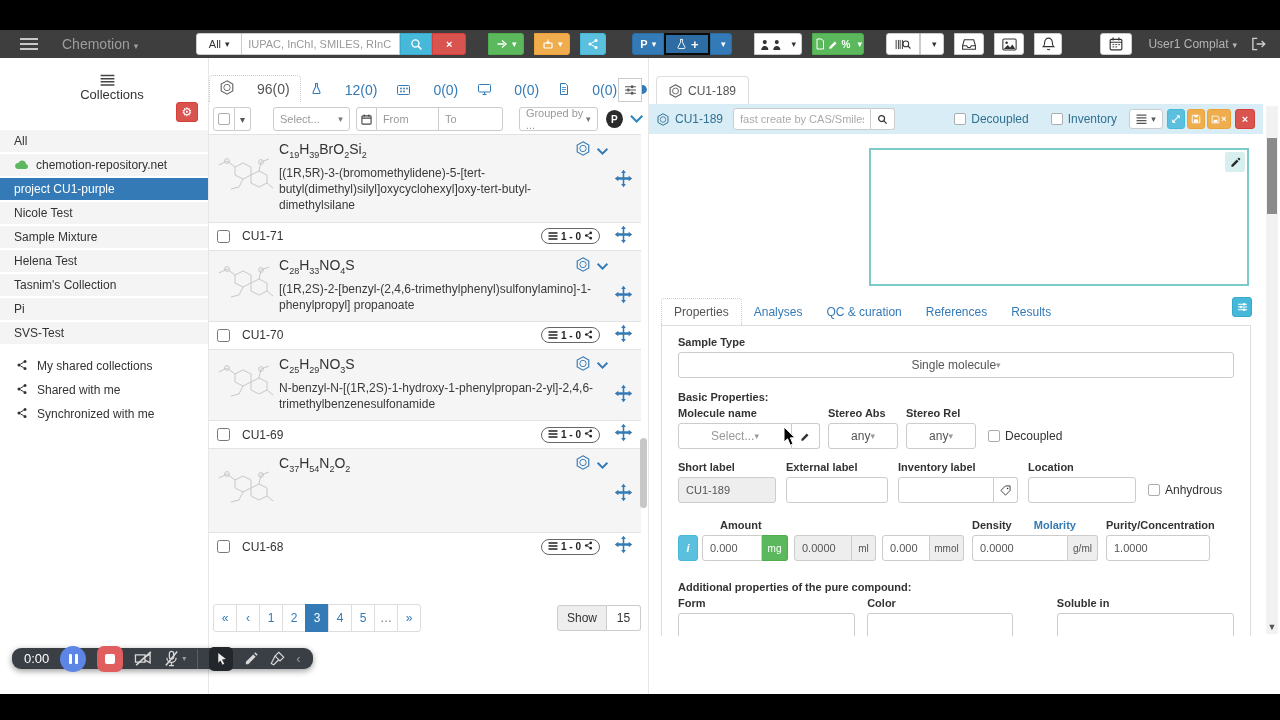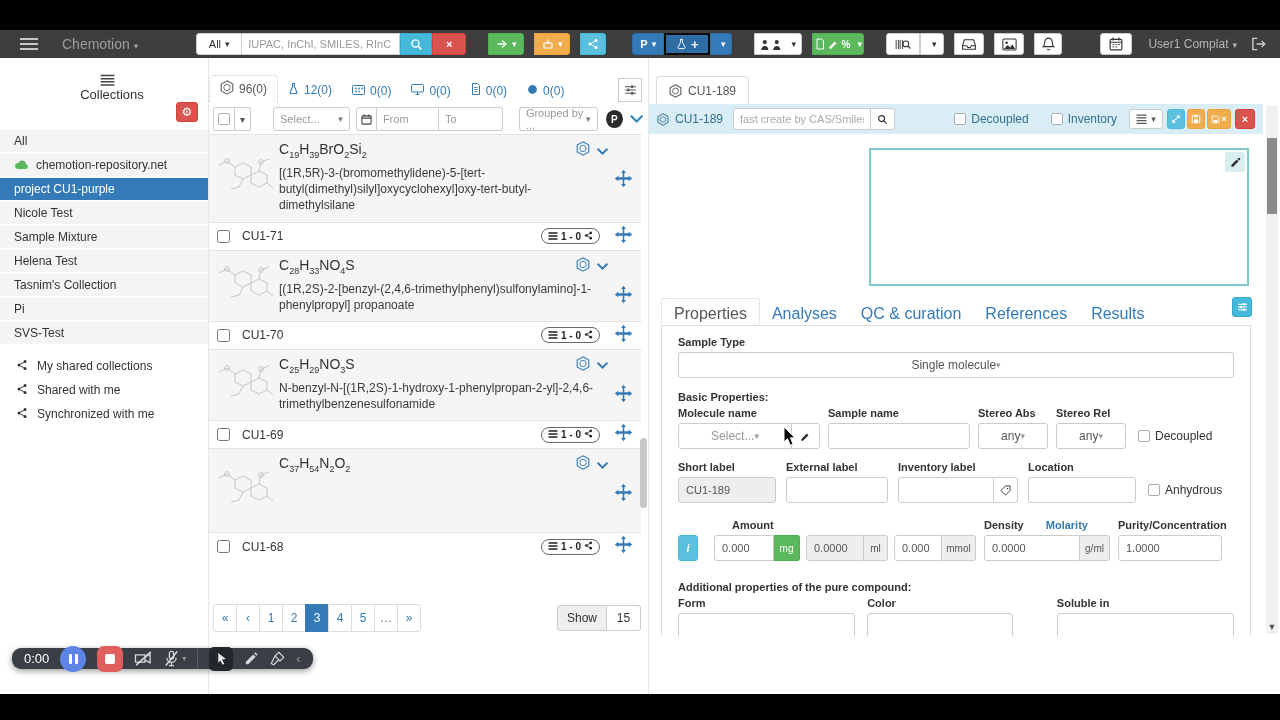--- a/index.html
+++ b/index.html
@@ -48,21 +48,21 @@
                padding-left:14px; font-size:12px; color:#333; cursor:pointer; }
   .side-item.sel { background:#337ab7; color:#fff; }
   .side-item .cloud { margin-right:7px; display:inline-flex; }
   .share-list { margin-top:10px; }
   .share-item { height:24px; display:flex; align-items:center; padding-left:16px; font-size:12px; color:#333; cursor:pointer; }
   .share-item svg { margin-right:9px; }
 
   
   .midpanel { position:absolute; left:208px; top:0; width:440px; height:100%; background:#fff; border-left:1px solid #e7e7e7; }
   .ltabs { position:absolute; left:0; top:18px; width:100%; height:26px; display:flex; align-items:flex-end; }
-  .ltab { display:flex; align-items:center; gap:5px; font-size:12px; padding:4px 10px; color:#337ab7; cursor:pointer; }
+  .ltab { display:flex; align-items:center; gap:23px; font-size:14px; padding:4px 10px; color:#337ab7; cursor:pointer; }
   .ltab.active { background:#fff; border:1px dotted #ccc; border-bottom:none; border-radius:4px 4px 0 0; color:#555; }
   .lt-sliders { position:absolute; right:6px; top:20px; width:24px; height:22px; }
   .filterbar { position:absolute; left:0; top:46px; width:100%; height:30px; display:flex; align-items:center; padding:0 4px; }
   .fb-split { display:flex; }
   .fb-btn { height:24px; background:#fff; border:1px solid #ccc; display:flex; align-items:center; justify-content:center; cursor:pointer; font-size:10px; color:#555; }
   .cbx { width:12px; height:12px; border:1px solid #adadad; border-radius:2px; background:#fff; display:inline-block; }
   .fb-select { height:24px; border:1px solid #ccc; border-radius:3px; background:#fff; color:#999; font-size:11px;
                display:flex; align-items:center; justify-content:space-between; padding:0 6px; cursor:pointer; }
   .fb-input { height:24px; border:1px solid #ccc; border-radius:3px; font-size:11px; padding:0 6px; color:#555; outline:none; }
   .fb-input::placeholder { color:#999; }
@@ -110,21 +110,21 @@
   .dh-search { height:22px; width:24px; background:#fff; border:1px solid #ccc; border-left:none; border-radius:0 3px 3px 0; display:flex; align-items:center; justify-content:center; }
   .dh-check { display:flex; align-items:center; gap:5px; font-size:12px; color:#31708f; }
   .dh-btns { display:flex; margin-left:12px; }
   .sbtn { height:20px; display:flex; align-items:center; justify-content:center; cursor:pointer; }
 
   .structure-box { position:absolute; left:220px; top:90px; width:380px; height:138px; background:#fff; border:2px solid #7ccaca; }
   .sb-edit { position:absolute; right:2px; top:2px; width:20px; height:20px; background:#d7efef; border-radius:2px;
              display:flex; align-items:center; justify-content:center; cursor:pointer; }
 
   .dtabs { position:absolute; left:12px; top:240px; width:590px; display:flex; align-items:flex-end; }
-  .dtabitem { font-size:16px; color:#337ab7; padding:6px 12px; cursor:pointer; }
+  .dtabitem { font-size:12px; color:#337ab7; padding:6px 12px; cursor:pointer; }
   .dtabitem.active { color:#555; background:#fff; border:1px dotted #ccc; border-bottom:none; border-radius:4px 4px 0 0; }
   .d-sliders { position:absolute; right:28px; top:239px; width:20px; height:20px; background:#46b8da; border:1px solid #39a9cb; border-radius:3px;
                display:flex; align-items:center; justify-content:center; cursor:pointer; }
   .formpanel { position:absolute; left:12px; top:267px; width:590px; height:311px; border:1px solid #ddd; border-bottom:none;
                background:#fff; overflow:hidden; padding:10px 16px; }
   .flabel { font-size:11px; font-weight:bold; color:#333; margin-bottom:4px; display:block; }
   .fselect { height:26px; border:1px solid #ccc; border-radius:3px; background:#fff; font-size:12px; color:#555;
              display:flex; align-items:center; justify-content:center; padding:0 8px; cursor:pointer; }
   .fselect .ph { color:#999; }
   .finput { height:26px; border:1px solid #ccc; border-radius:3px; font-size:11px; padding:0 7px; color:#555; outline:none; width:100%; background:#fff; }
@@ -814,24 +814,20 @@
                   <span class="ph">Select...</span>
                   <span style="font-size:9px;color:#999;">▾</span>
                 </div>
               <div class="addon" style="width:28px;background:#fff;cursor:pointer;">
                 <svg class="ic" width="11" height="11" viewBox="0 0 24 24">
                     <path d="M3 17.2 14.8 5.4l3.8 3.8L6.8 21H3z" fill="#333"></path>
                   </svg>
               </div>
             </div>
           </div>
-          <div class="fgroup" style="width:142px;margin-left:8px;">
-            <span class="flabel">Sample name</span>
-            <input class="finput" style="">
-          </div>
           <div class="fgroup" style="width:70px;margin-left:8px;">
             <span class="flabel">Stereo Abs</span>
             <div class="fselect">
                 <span>any</span>
                 <span style="font-size:9px;color:#999;">▾</span>
               </div>
           </div>
           <div class="fgroup" style="width:70px;margin-left:8px;">
             <span class="flabel">Stereo Rel</span>
             <div class="fselect">
@@ -876,21 +872,21 @@
             </label>
         </div>
 
         <div class="frow" style="margin-top:16px;">
           <div class="fgroup">
             <span class="flabel" style="visibility:hidden;">.</span>
             <div class="info-btn">
                 <span>i</span>
               </div>
           </div>
-          <div class="fgroup" style="margin-left:16px;">
+          <div class="fgroup" style="margin-left:4px;">
             <span class="flabel" style="margin-left:18px;">Amount</span>
             <div class="igrp">
               <input class="finput" style="width: 60px;" value="0.000">
               <div class="addon green" style="width:26px;">
                   <span>mg</span>
                 </div>
             </div>
           </div>
           <div class="igrp" style="margin-left:6px;">
             <input class="finput" style="width: 58px;" disabled="" value="0.0000">

